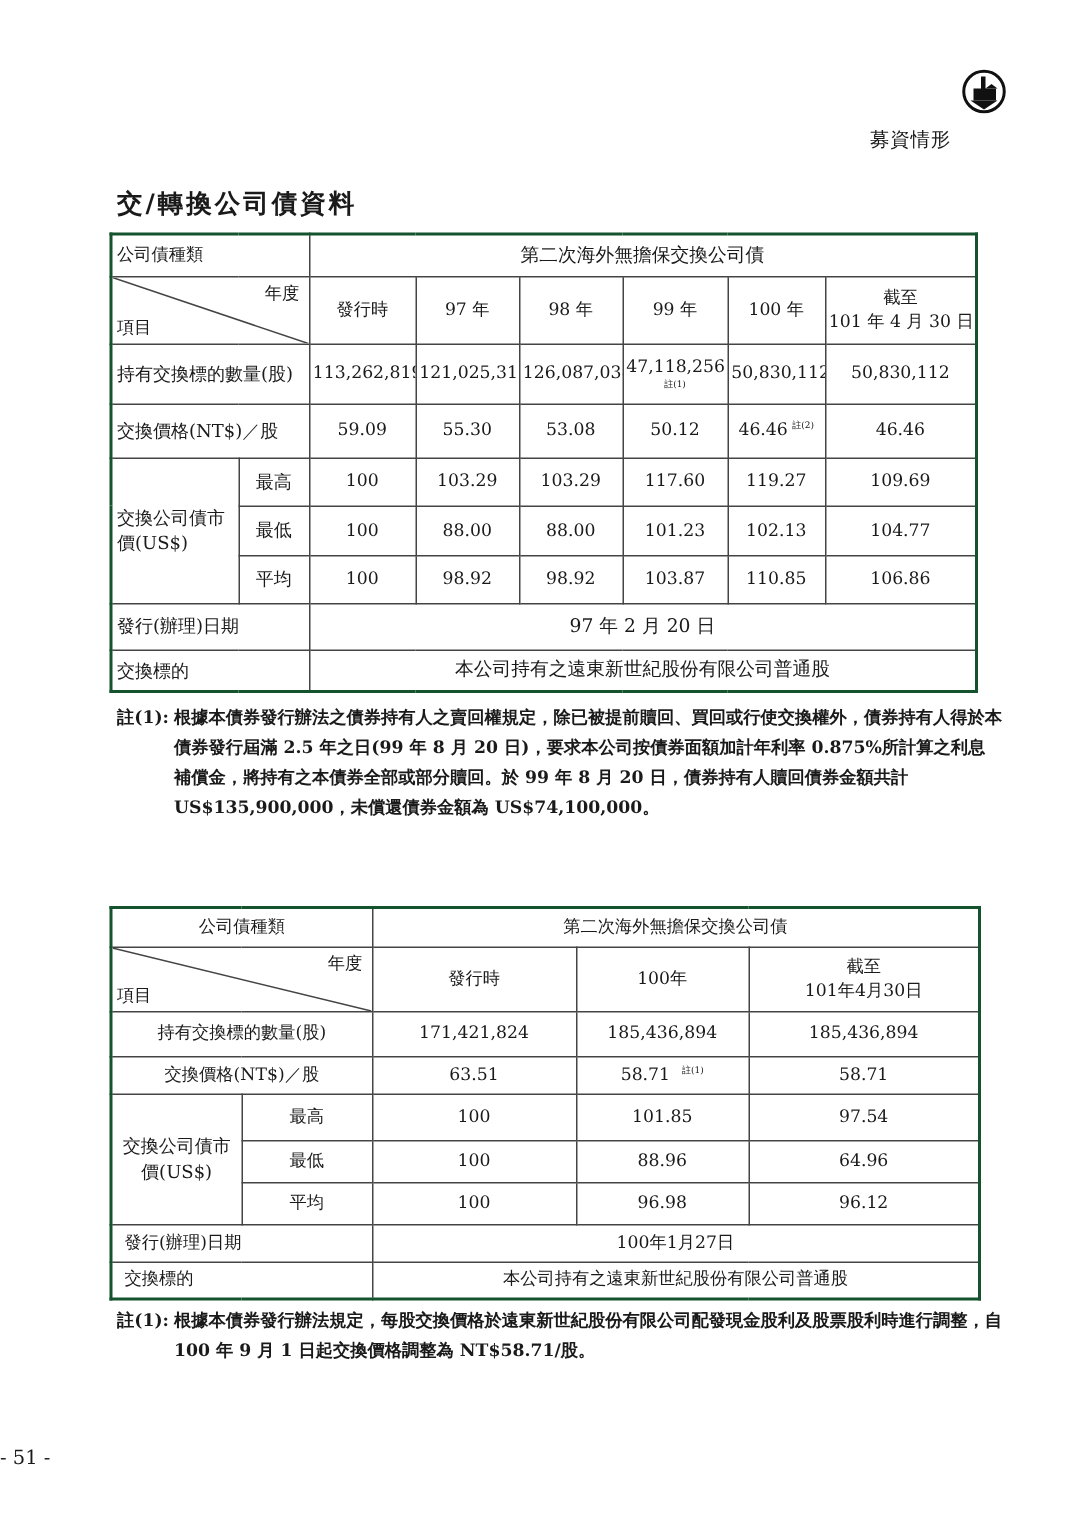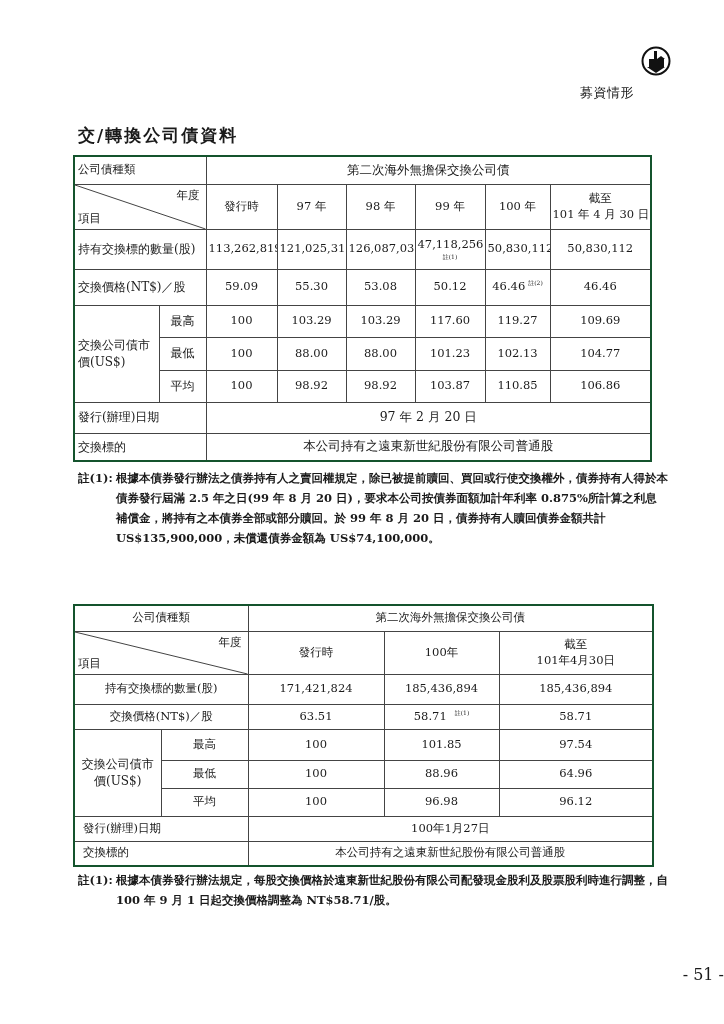--- a/index.html
+++ b/index.html
@@ -21,21 +21,21 @@
     .diag .it { position: absolute; left: 3px; bottom: 2px; }
     sup.note { font-size: 6px; vertical-align: super; margin-left: 3px; }
     .t1 { left: 73px; top: 155px; width: 577px; font-size: 11px; }
     .t2 { left: 73px; top: 604px; width: 579px; font-size: 12.5px; }
     .notes { position: absolute; left: 78px; font-size: 11.5px; line-height: 20px; width: 590px; font-weight: bold; }
     .note-row { display: flex; }
     .note-tag { width: 38px; flex: none; }
     .note-body { flex: 1; }
     .notes1 { top: 468px; }
     .notes2 { top: 870px; }
-    .page-number { left: 0; width: 724px; top: 965px; text-align: right; font-size: 16px; }
+    .page-number { left: 0; width: 724px; top: 965px; text-align: left; font-size: 13px; }
   </style>
 </head>
 <body>
 
 <div class="abs header-label">募資情形</div>
 <div class="abs header-logo">
   <svg width="30" height="30" viewBox="0 0 30 30">
     <circle cx="15" cy="15" r="13.5" fill="none" stroke="#111" stroke-width="2"></circle>
     <polygon points="6,21 24,21 15,27" fill="#111"></polygon>
     <rect x="8" y="13" width="15" height="8" fill="#111"></rect>

